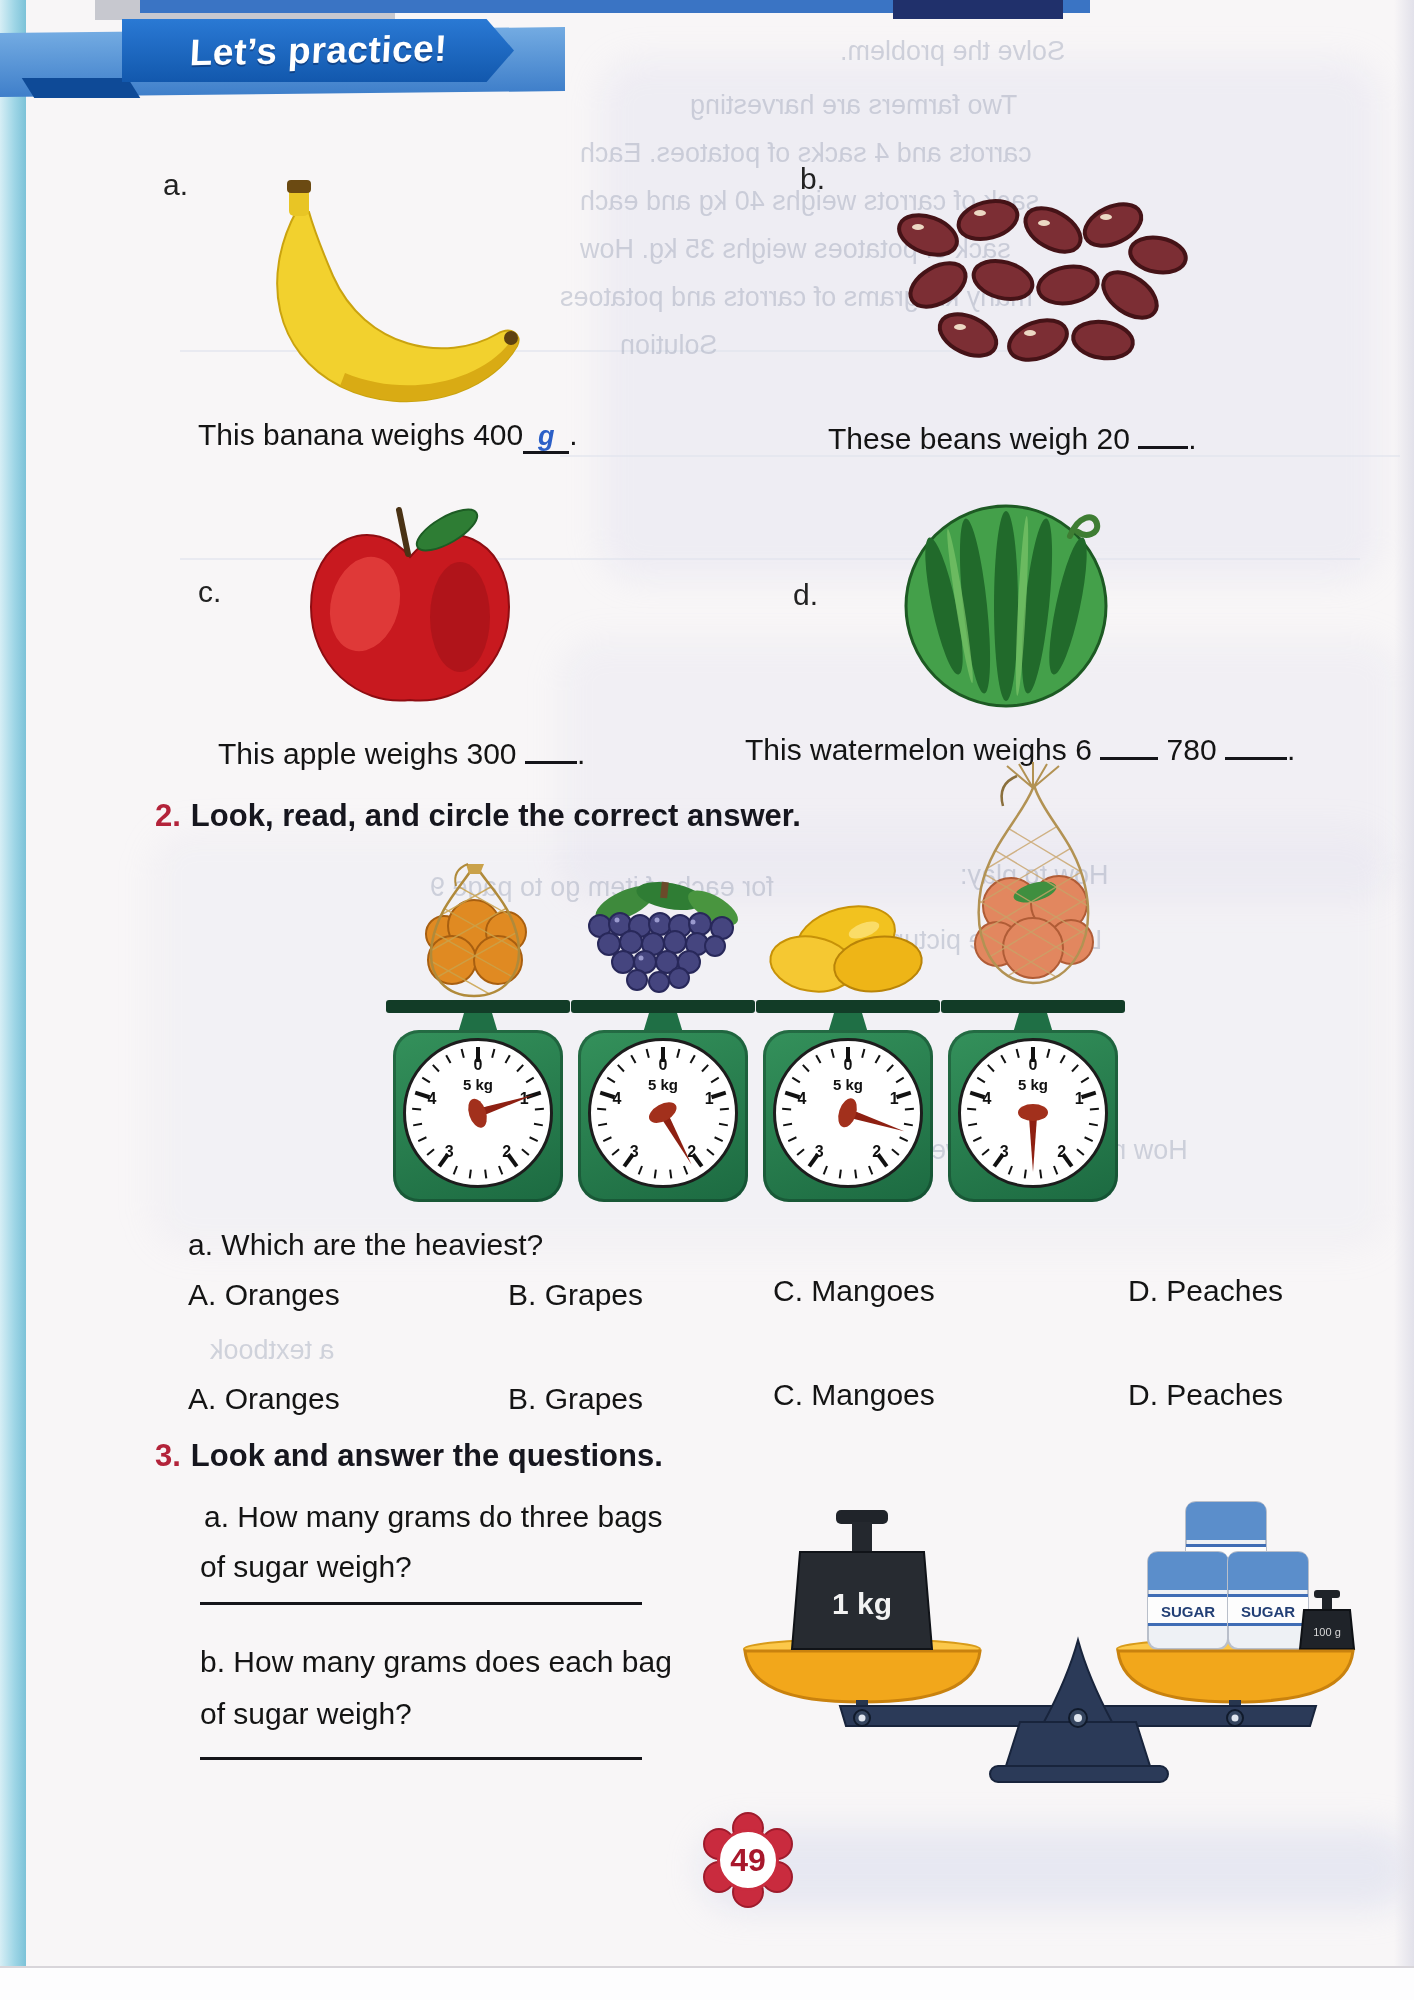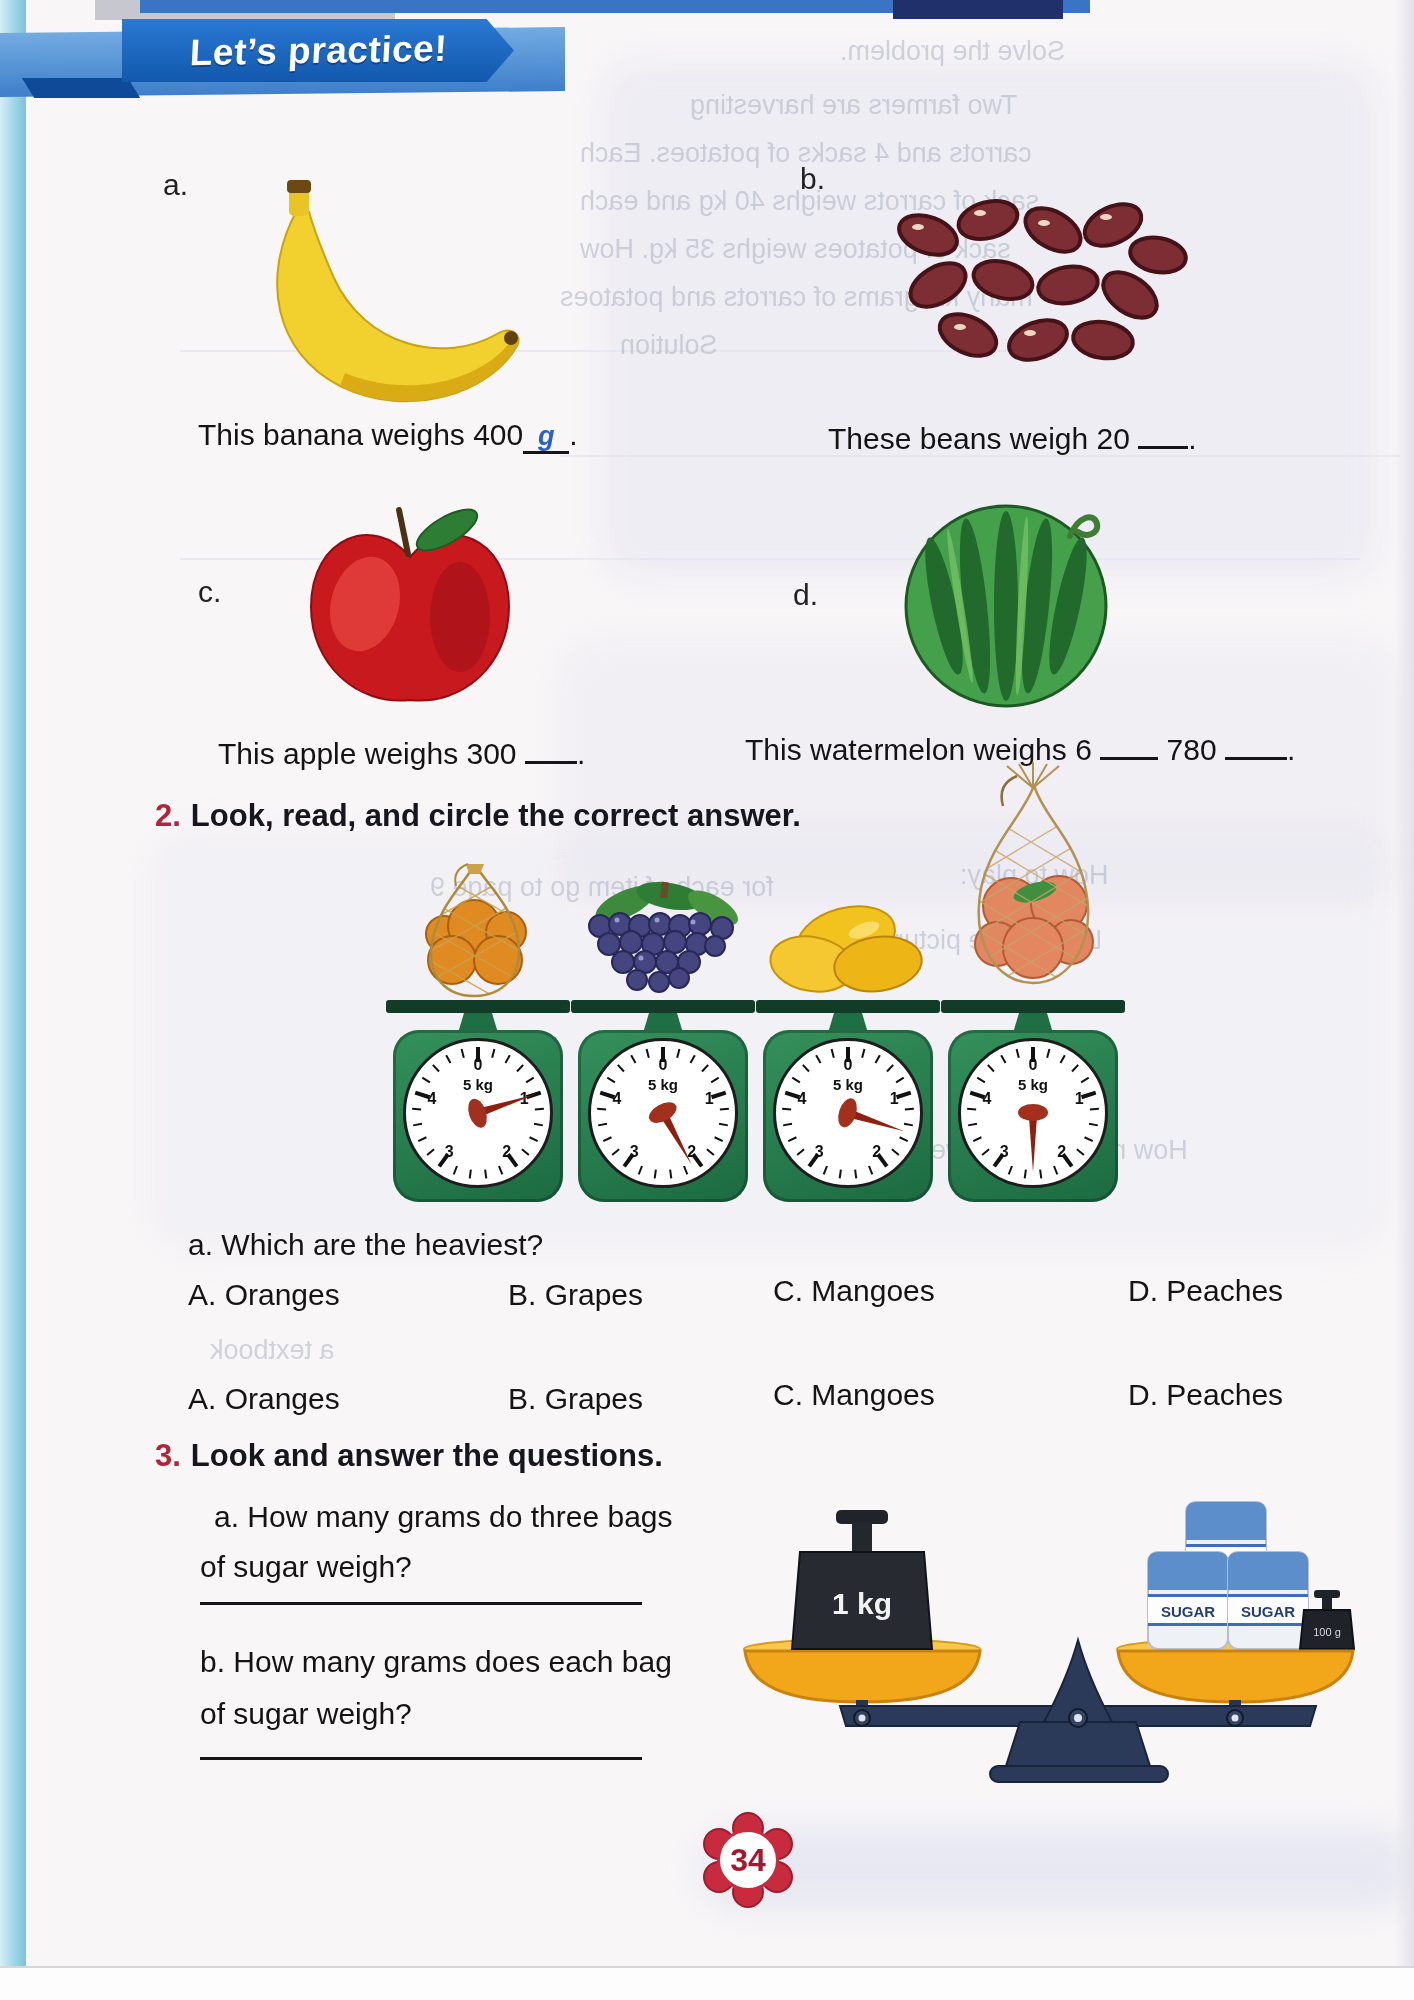--- a/index.html
+++ b/index.html
@@ -458,21 +458,21 @@
   <div class="opt" style="left:773px;top:1274px;">C. Mangoes</div>
   <div class="opt" style="left:1128px;top:1274px;">D. Peaches</div>
   <div class="opt" style="left:188px;top:1382px;">A. Oranges</div>
   <div class="opt" style="left:508px;top:1382px;">B. Grapes</div>
   <div class="opt" style="left:773px;top:1378px;">C. Mangoes</div>
   <div class="opt" style="left:1128px;top:1378px;">D. Peaches</div>
 
   <div class="q-head" style="left:155px;top:1438px;text-align:right;">
     <span class="h-num">3.</span><span>Look and answer the questions.</span>
   </div>
-  <div class="stmt" style="left:214px;top:1500px;text-align:right;">a. How many grams do three bags</div>
+  <div class="stmt" style="left:204px;top:1500px;text-align:right;">a. How many grams do three bags</div>
   <div class="stmt" style="left:200px;top:1550px;">of sugar weigh?</div>
   <div class="rule" style="left:200px;top:1602px;width:442px;"></div>
   <div class="stmt" style="left:200px;top:1645px;">b. How many grams does each bag</div>
   <div class="stmt" style="left:200px;top:1697px;">of sugar weigh?</div>
   <div class="rule" style="left:200px;top:1757px;width:442px;"></div>
 
   <svg style="position:absolute;left:650px;top:1452px;" width="760" height="340" viewBox="0 0 760 340">
 
     <ellipse cx="212" cy="197" rx="118" ry="10" fill="#fcc84a" stroke="#d89b1a" stroke-width="2"></ellipse>
     <path d="M95,199 L330,199 C326,234 288,250 212,250 C136,250 99,234 95,199 Z" fill="#f2a71b" stroke="#c9820e" stroke-width="3"></path>
@@ -533,16 +533,16 @@
       <circle cx="428" cy="266" r="4" fill="#dfe5ee"></circle>
   </svg>
 
   <div class="badge">
     <div class="petal" style="left:32px;top:0;"></div>
     <div class="petal" style="left:61px;top:16px;"></div>
     <div class="petal" style="left:61px;top:49px;"></div>
     <div class="petal" style="left:32px;top:64px;"></div>
     <div class="petal" style="left:3px;top:49px;"></div>
     <div class="petal" style="left:3px;top:16px;"></div>
-    <div class="badge-center">34</div>
+    <div class="badge-center">49</div>
   </div>
 
 </div>
 
 </body></html>

